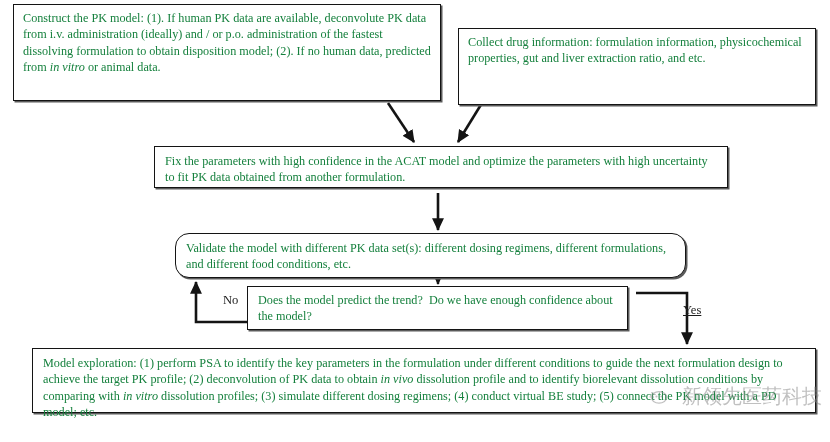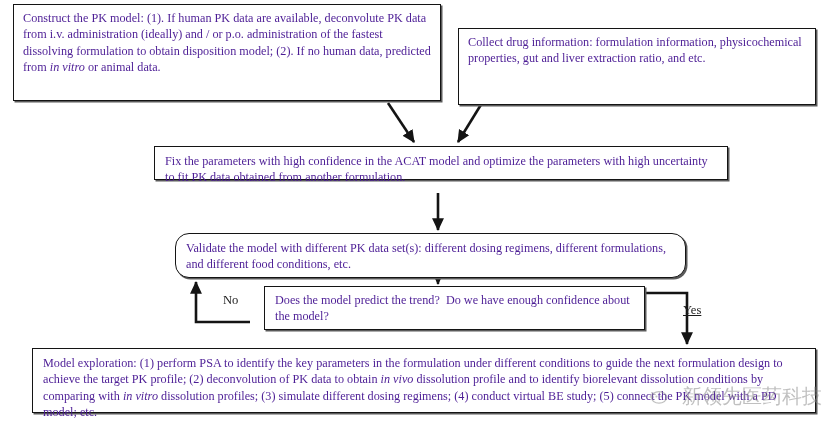--- a/index.html
+++ b/index.html
@@ -20,44 +20,44 @@
     position: absolute;
     box-sizing: border-box;
     border: 1.6px solid #141414;
     background: #ffffff;
     box-shadow: 1.5px 1.5px 0 0 #5a5a5a;
   }
   .box .txt {
     display: block;
     font-size: 12.2px;
     line-height: 16.4px;
-    color: #4c1d95;
+    color: #15803d;
     white-space: pre-wrap;
     text-align: left;
   }
   
   #box-construct-pk {
     left: 13px; top: 4px; width: 428px; height: 97px;
     padding: 5px 7px 5px 9px;
   }
   #box-collect-drug-info {
     left: 458px; top: 28px; width: 358px; height: 77px;
     padding: 5px 7px 5px 9px;
   }
   #box-fix-parameters {
-    left: 154px; top: 146px; width: 574px; height: 34px;
+    left: 154px; top: 146px; width: 574px; height: 42px;
     padding: 6px 8px 5px 10px;
   }
   #box-validate-model {
     left: 175px; top: 233px; width: 511px; height: 45px;
     padding: 6px 8px 5px 10px;
     border-radius: 14px;
   }
   #box-decision {
-    left: 264px; top: 286px; width: 381px; height: 44px;
+    left: 247px; top: 286px; width: 381px; height: 44px;
     padding: 5px 8px 1px 10px;
   }
   #box-model-exploration {
     left: 32px; top: 348px; width: 784px; height: 65px;
     padding: 6px 8px 5px 10px;
   }
   .edge-label {
     position: absolute;
     font-size: 12.6px;
     line-height: 14px;

